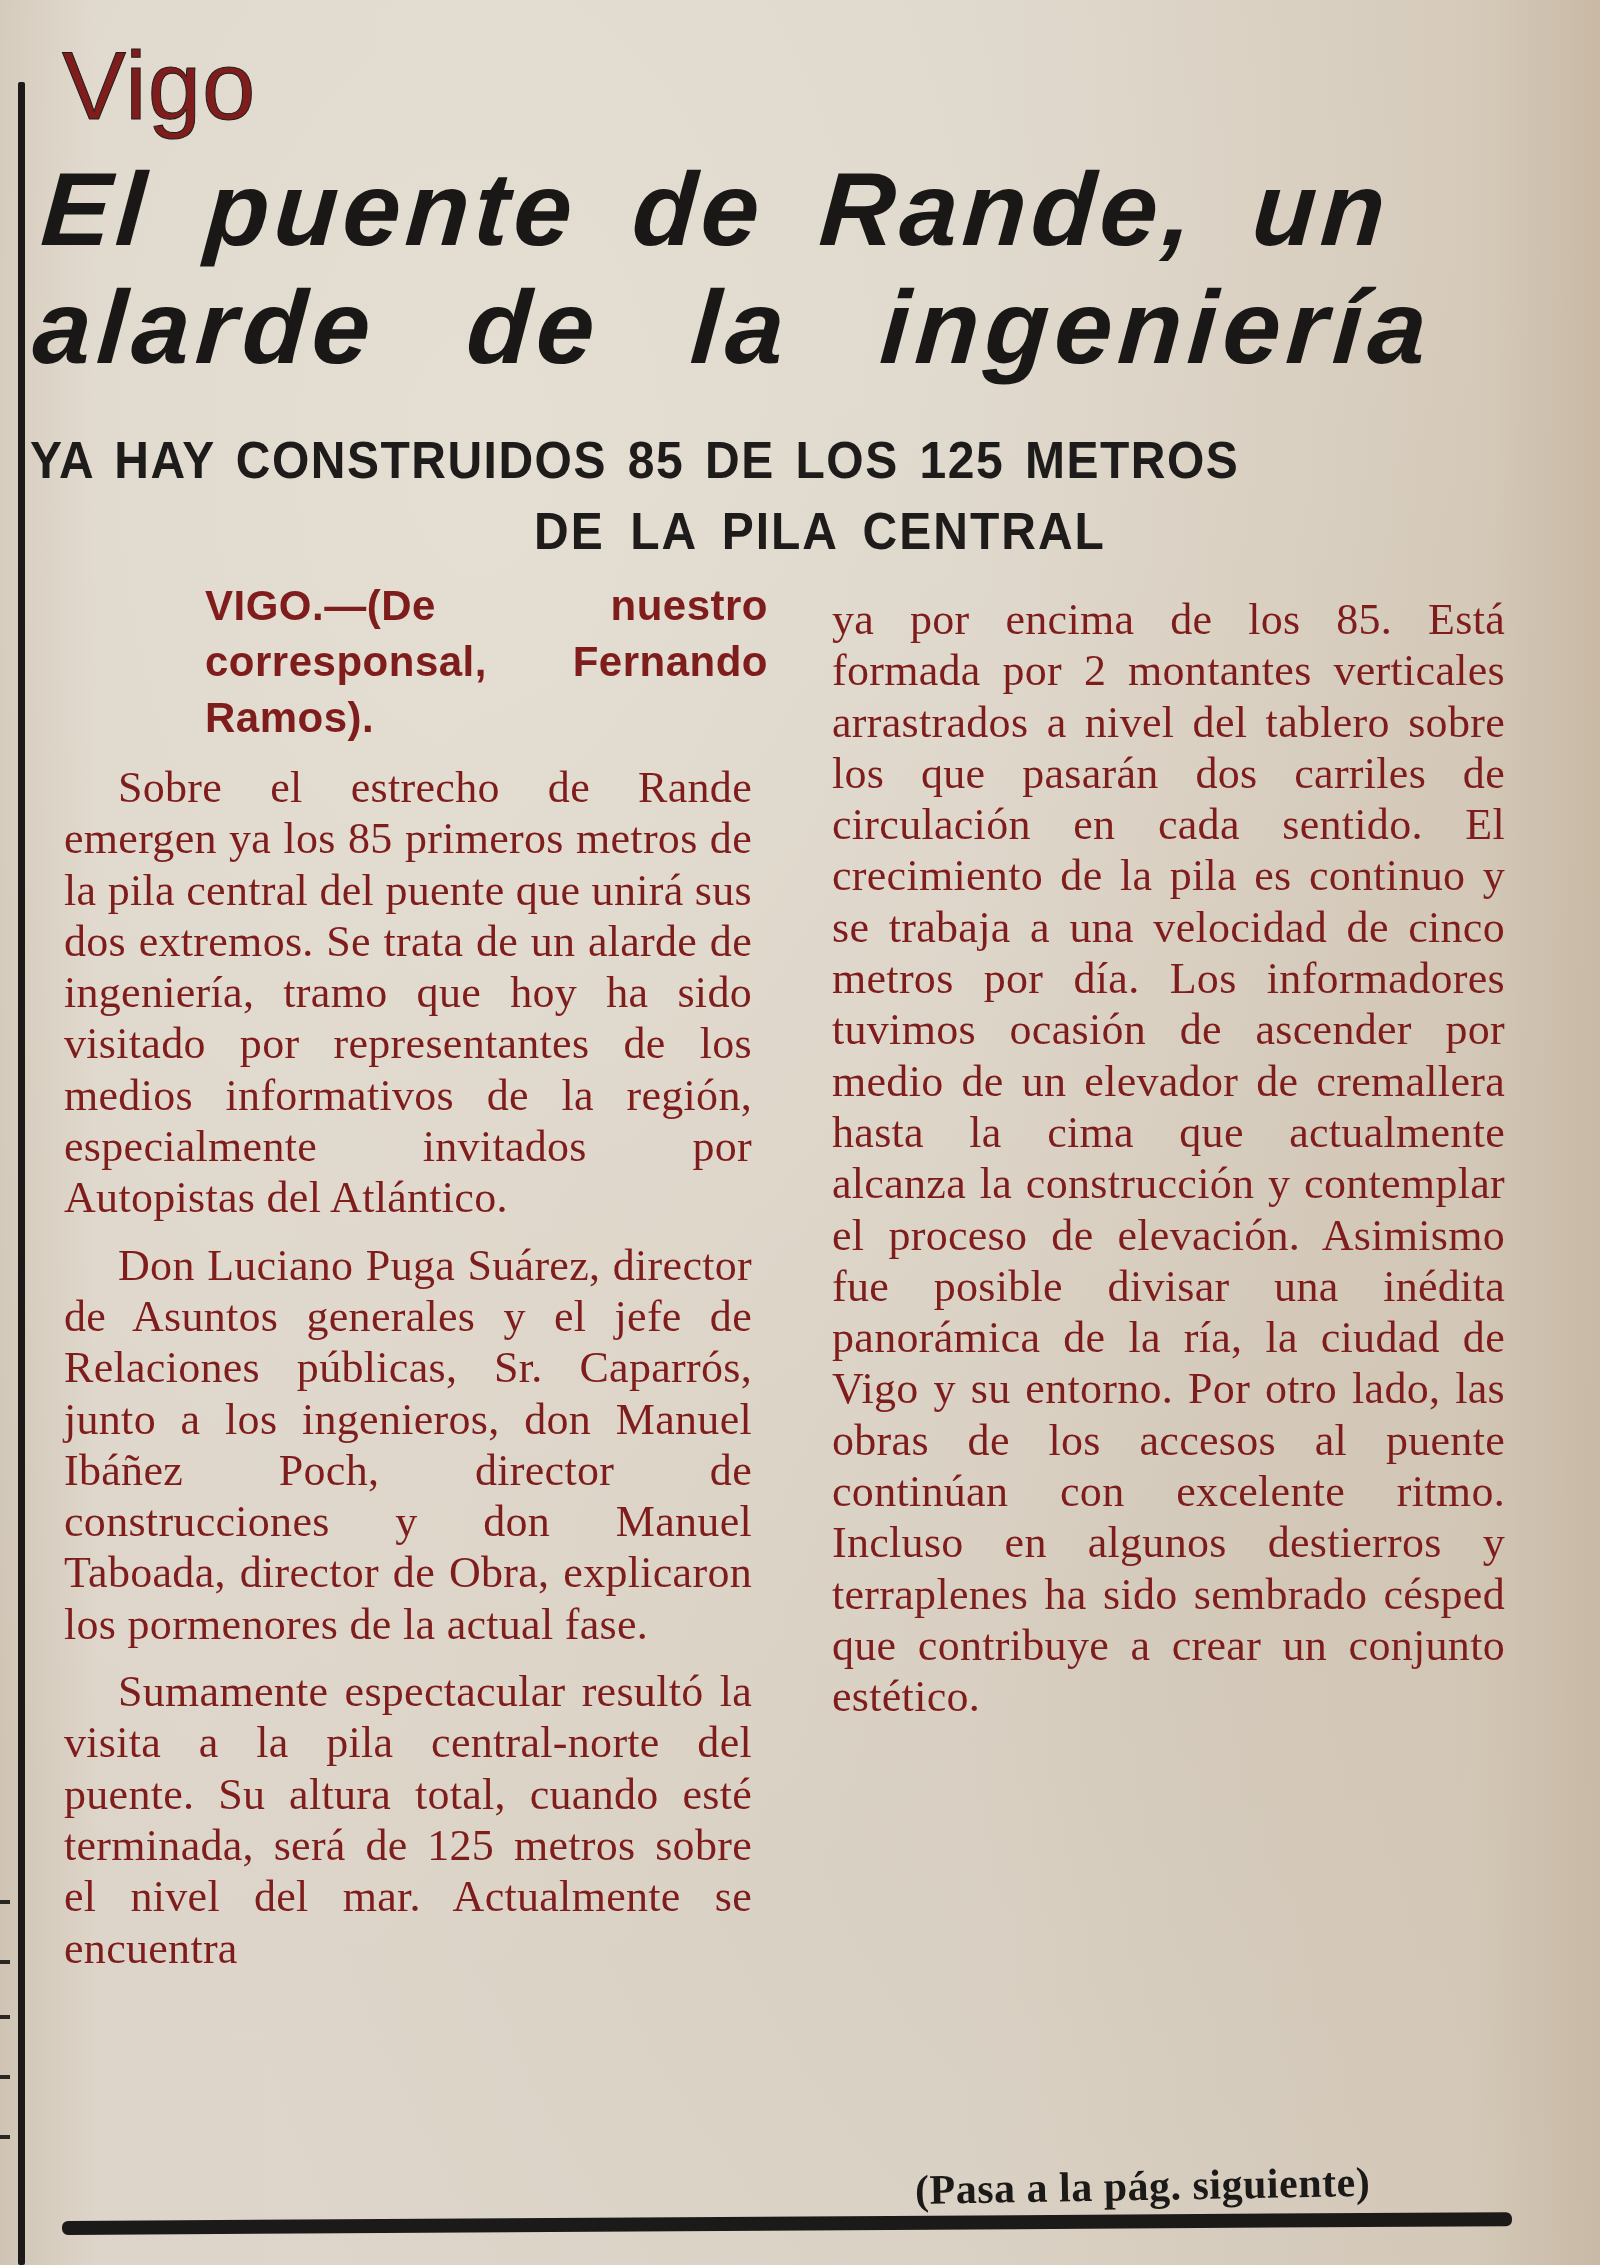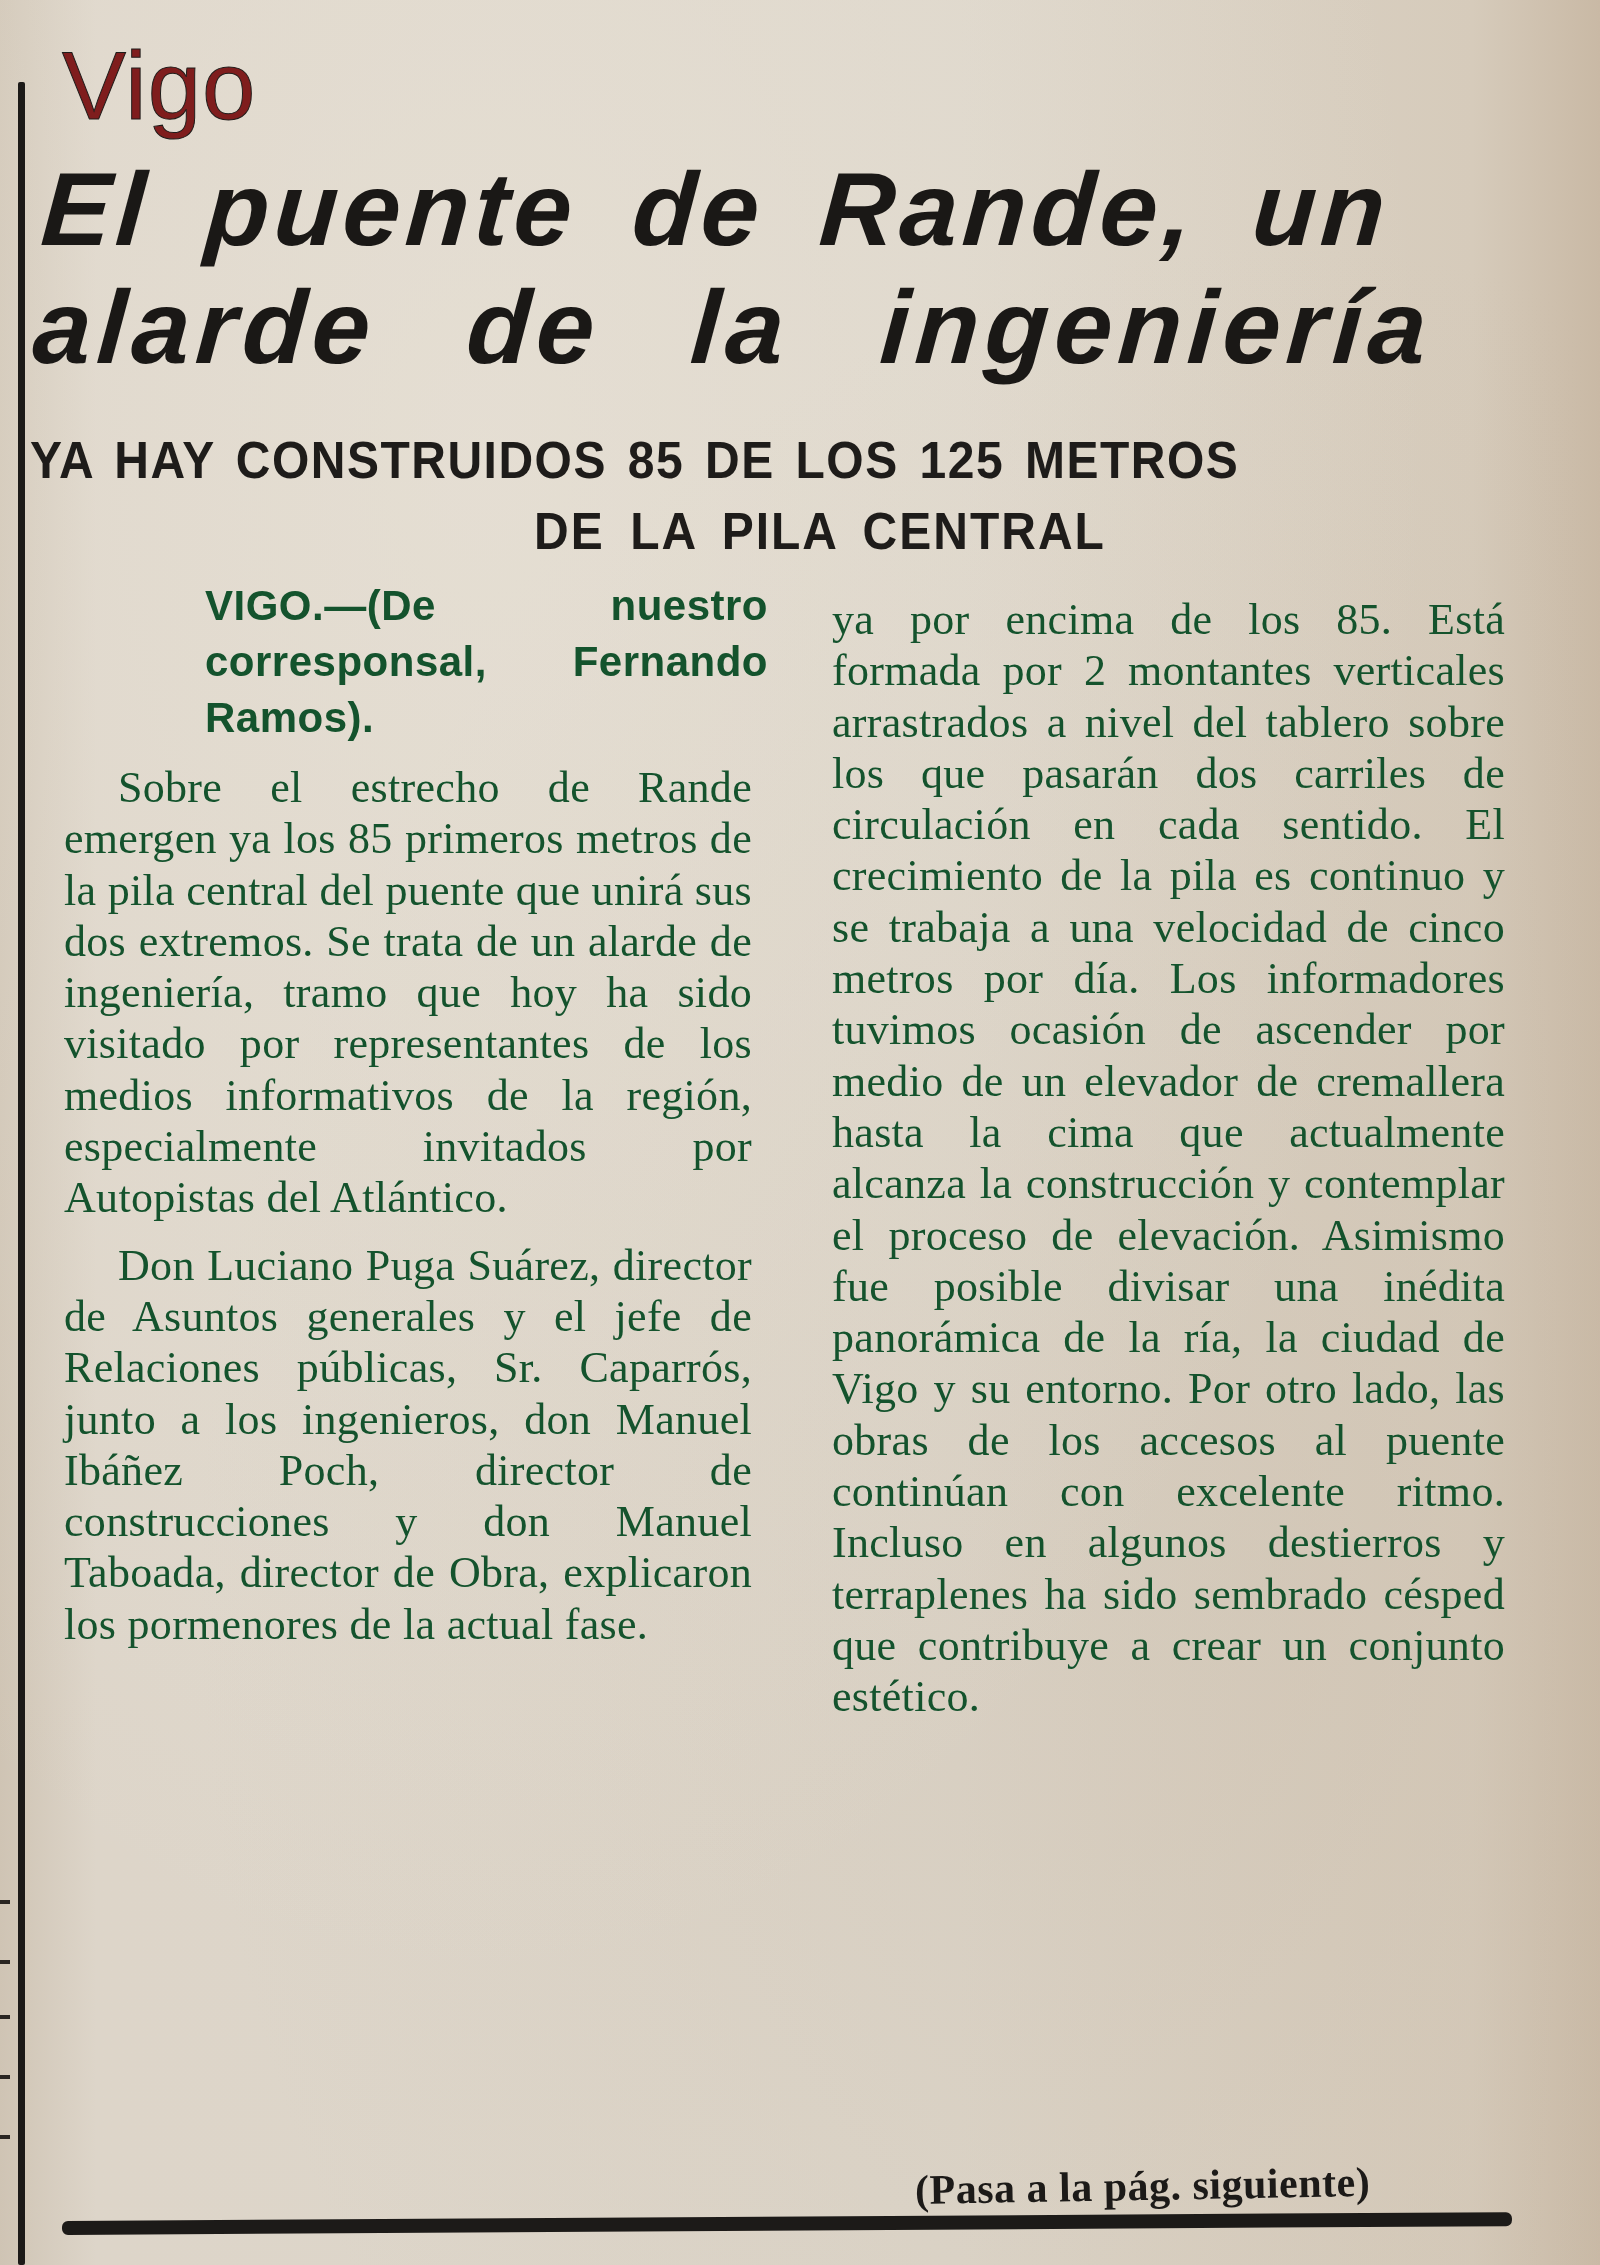--- a/index.html
+++ b/index.html
@@ -106,21 +106,21 @@
       letter-spacing: 2px;
       word-spacing: 10px;
     }
     .col {
       position: absolute;
       top: 578px;
       width: 720px;
       font-size: 44px;
       line-height: 51.3px;
       text-align: justify;
-      color: #14532d;
+      color: #7f1d1d;
       letter-spacing: 0.3px;
     }
     .col-left {
       left: 48px;
     }
     .col-right {
       left: 816px;
       width: 705px;
     }
     .dateline {
@@ -189,20 +189,21 @@
 
 <div class="subhead">
   <span class="l1">YA HAY CONSTRUIDOS 85 DE LOS 125 METROS</span>
   <span class="l2">DE LA PILA CENTRAL</span>
 </div>
 
 <div class="col col-left">
   <span class="dateline">VIGO.—(De nuestro corresponsal, Fernando Ramos).</span>
   <p class="para">Sobre el estrecho de Rande emergen ya los 85 primeros metros de la pila central del puente que unirá sus dos extremos. Se trata de un alarde de ingeniería, tramo que hoy ha sido visitado por representantes de los medios informativos de la región, especialmente invitados por Autopistas del Atlántico.</p>
   <p class="para">Don Luciano Puga Suárez, director de Asuntos generales y el jefe de Relaciones públicas, Sr. Caparrós, junto a los ingenieros, don Manuel Ibáñez Poch, director de construcciones y don Manuel Taboada, director de Obra, explicaron los pormenores de la actual fase.</p>
+  <p class="para">Sumamente espectacular resultó la visita a la pila central-norte del puente. Su altura total, cuando esté terminada, será de 125 metros sobre el nivel del mar. Actualmente se encuentra</p>
 </div>
 
 <div class="col col-right">
   <p class="para" style="text-indent:0">ya por encima de los 85. Está formada por 2 montantes verticales arrastrados a nivel del tablero sobre los que pasarán dos carriles de circulación en cada sentido. El crecimiento de la pila es continuo y se trabaja a una velocidad de cinco metros por día. Los informadores tuvimos ocasión de ascender por medio de un elevador de cremallera hasta la cima que actualmente alcanza la construcción y contemplar el proceso de elevación. Asimismo fue posible divisar una inédita panorámica de la ría, la ciudad de Vigo y su entorno. Por otro lado, las obras de los accesos al puente continúan con excelente ritmo. Incluso en algunos destierros y terraplenes ha sido sembrado césped que contribuye a crear un conjunto estético.</p>
 </div>
 
 <div class="continue">(Pasa a la pág. siguiente)</div>
 
 <div class="bottom-rule"></div>
 

